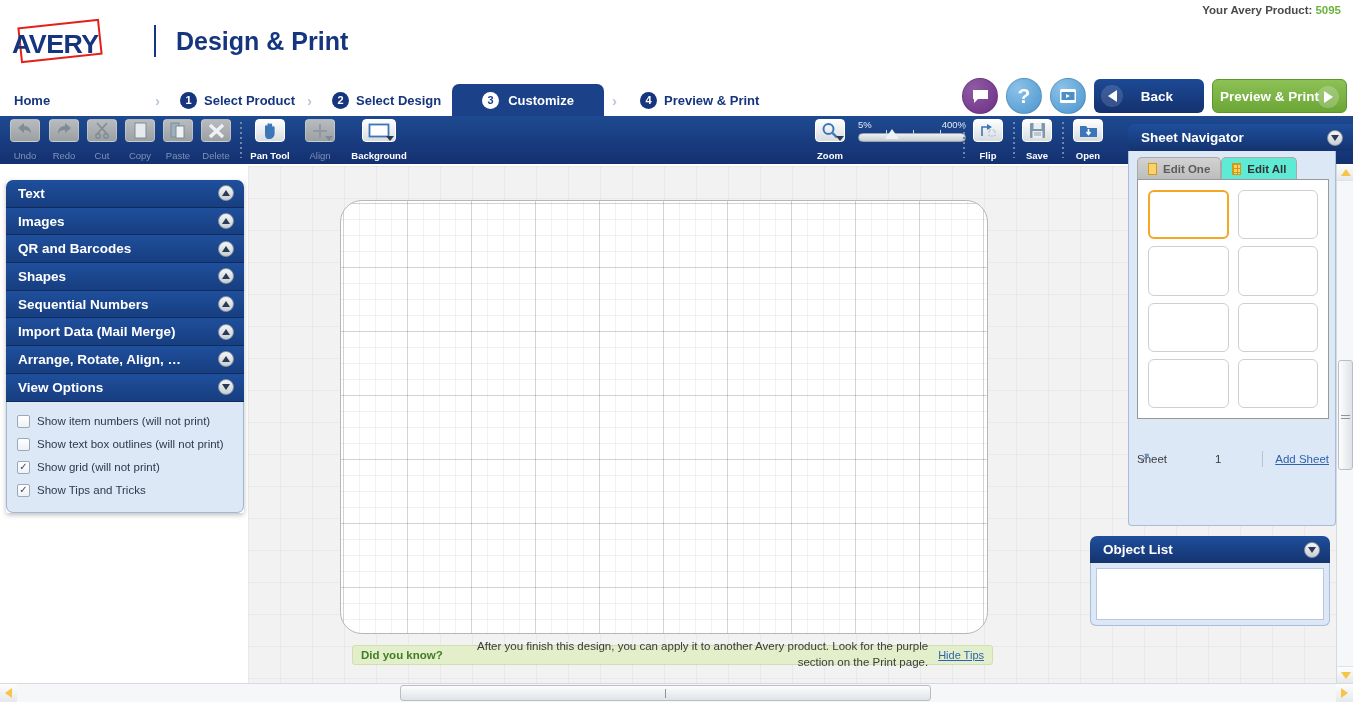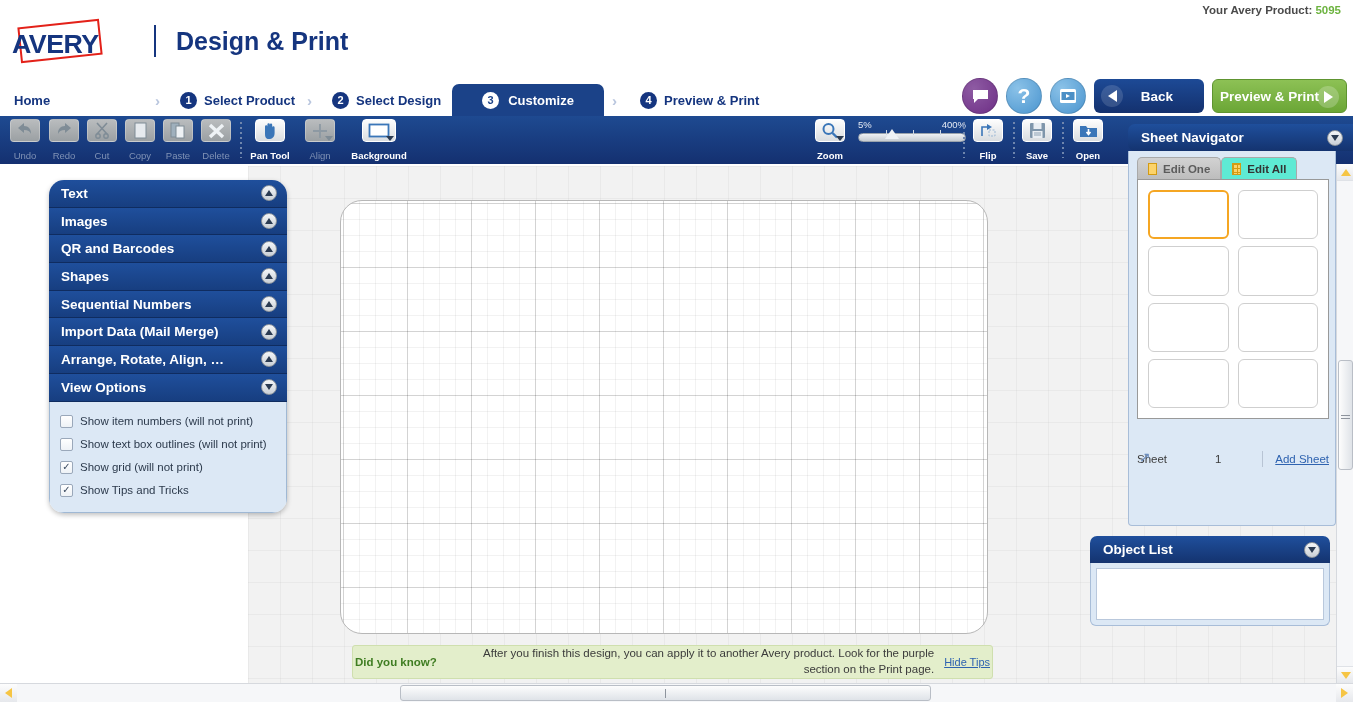--- a/index.html
+++ b/index.html
@@ -129,23 +129,22 @@
   .slider-track .tick { position:absolute; top:-4px; width:1px; height:5px; background:#cfd8e4; }
   .slider-thumb {
     position:absolute; top:-5px; left: 26px; width:0;height:0;
     border-left:7px solid transparent; border-right:7px solid transparent;
     border-bottom:10px solid #eef2f6;
   }
 
   
   .accordion {
     position: absolute; left: 6px; top: 180px; width: 238px;
-    border-radius: 15px; overflow: hidden;
+    border-radius: 2px; overflow: hidden;
     box-shadow: 0 2px 5px rgba(0,0,0,.25);
-    margin-left: 43px;
   }
   .acc-row {
     height: 27.7px; display: flex; align-items: center; justify-content: space-between;
     padding: 0 10px 0 12px; color: #fff; font-size: 13.5px; font-weight: bold;
     background: linear-gradient(#1f4f9c, #173e80); cursor: pointer;
     border-bottom: 1px solid #0f2c60;
   }
   .acc-row:first-child { border-radius: 7px 7px 0 0; }
   .circ-chev {
     width: 16px; height: 16px; border-radius: 50%;
@@ -184,23 +183,23 @@
       linear-gradient(to bottom, rgba(0,0,0,.05) 1px, transparent 1px),
       linear-gradient(to right, rgba(0,0,0,.13) 1px, transparent 1px),
       linear-gradient(to bottom, rgba(0,0,0,.13) 1px, transparent 1px);
     background-size: 16px 16px, 16px 16px, 64px 64px, 64px 64px;
     background-position: 2px 2px, 2px 2px, 2px 2px, 2px 2px;
     overflow: hidden;
   }
 
   
   .tipbar {
-    position: absolute; left: 352px; top: 645px; width: 641px; height: 34px;
+    position: absolute; left: 352px; top: 645px; width: 641px; height: 20px;
     background: #e3eecb; border: 1px solid #cfdfae; border-radius: 3px;
-    display: flex; align-items: center; padding: 0 2px;
+    display: flex; align-items: center; padding: 0 8px;
   }
   .tip-title { font-size: 11.5px; font-weight: bold; color: #3f7d22; margin-right: 10px; white-space: nowrap; }
   .tip-text { font-size: 11.5px; color: #3b3b3b; line-height: 1.35; flex: 1; text-align: right; }
   .tip-hide { font-size: 11px; color: #2f63b0; text-decoration: underline; cursor: pointer; margin-left: 10px; white-space: nowrap; }
 
   
   .panel-hdr {
     height: 27px; display:flex; align-items:center; justify-content:space-between;
     padding: 0 10px 0 13px; color:#fff; font-size:13.5px; font-weight:bold;
     background: linear-gradient(#1f4f9c, #14336f);

